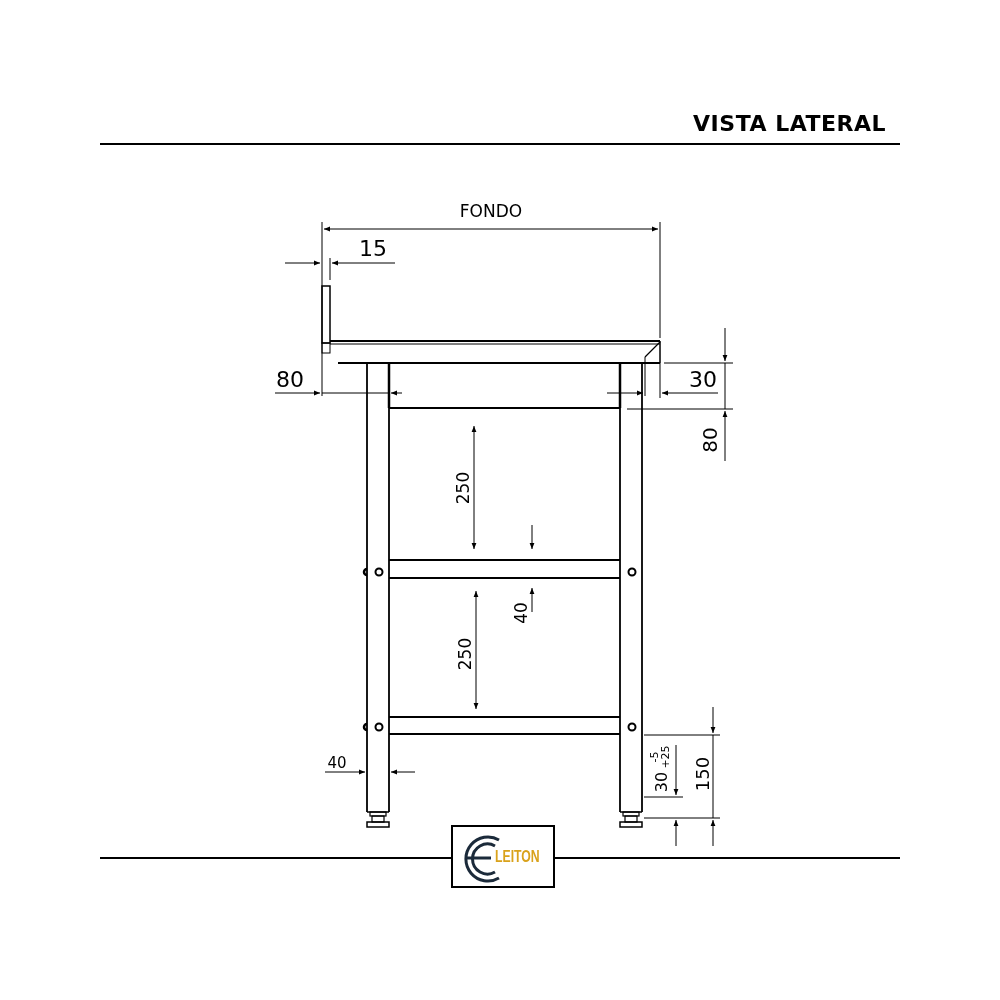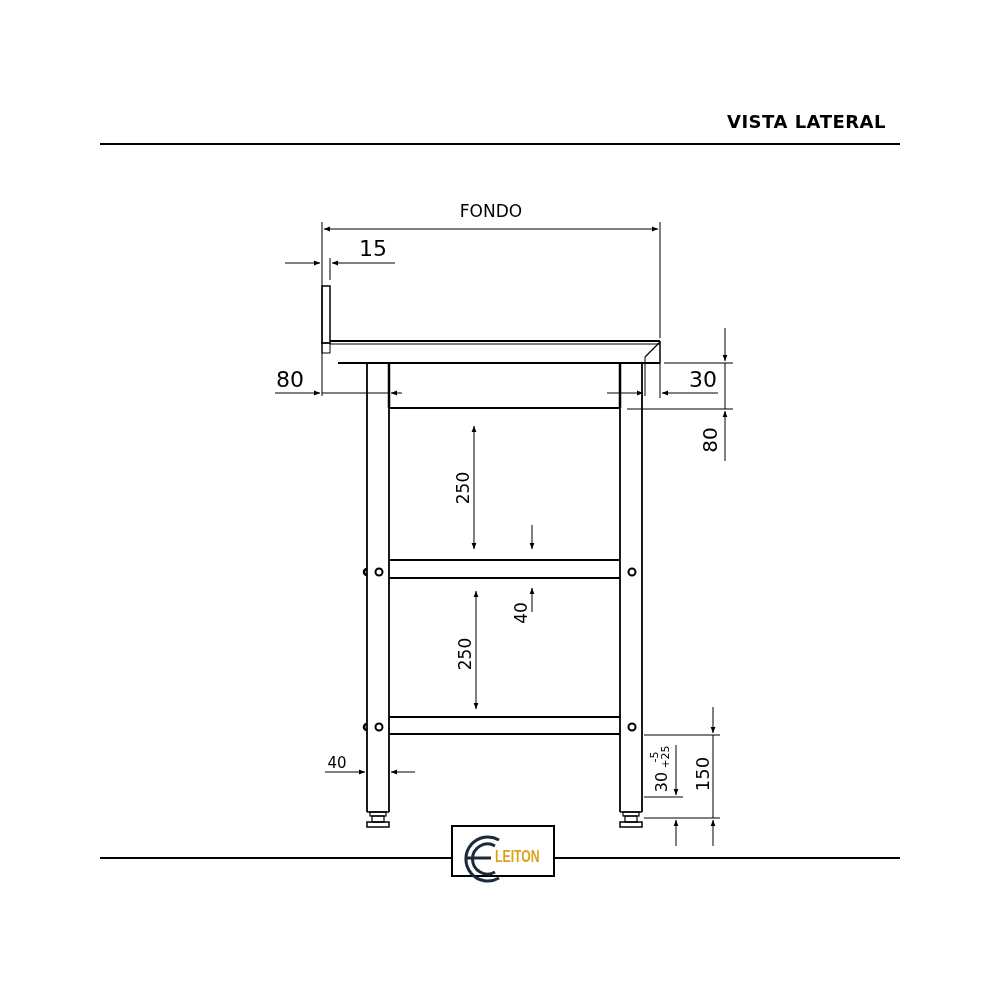--- a/index.html
+++ b/index.html
@@ -1,28 +1,28 @@
 <!DOCTYPE html>
 <html><head>
   <meta charset="utf-8">
   <style>
     html, body { margin: 0; padding: 0; background: #ffffff; }
     body { width: 1000px; height: 1000px; position: relative; overflow: hidden; }
     .page-title {
       position: absolute; right: 114px; top: 111px;
       font-family: "DejaVu Sans", sans-serif; font-weight: bold;
-      font-size: 18px; letter-spacing: 0.5px; color: #000;
+      font-size: 22px; letter-spacing: 0.5px; color: #000;
     }
     .rule { position: absolute; left: 100px; width: 800px; height: 2px; background: #000; }
     .rule-top { top: 143px; }
     .rule-bottom { top: 857px; }
     svg.drawing { position: absolute; left: 0; top: 0; }
     .dim-text { font-family: "DejaVu Sans", sans-serif; fill: #000; }
     .logo {
-      position: absolute; left: 451px; top: 825px; width: 104px; height: 52px;
+      position: absolute; left: 451px; top: 825px; width: 104px; height: 63px;
       background: #fff; border: 2px solid #000; box-sizing: border-box;
     }
     .logo-text {
       position: absolute; left: 42px; top: 20px;
       font-family: "Liberation Sans", sans-serif; font-weight: bold;
       font-size: 17px; color: #d9a21b; transform: scaleX(0.72); transform-origin: left top;
       letter-spacing: 0px;
     }
   </style>
 </head>

